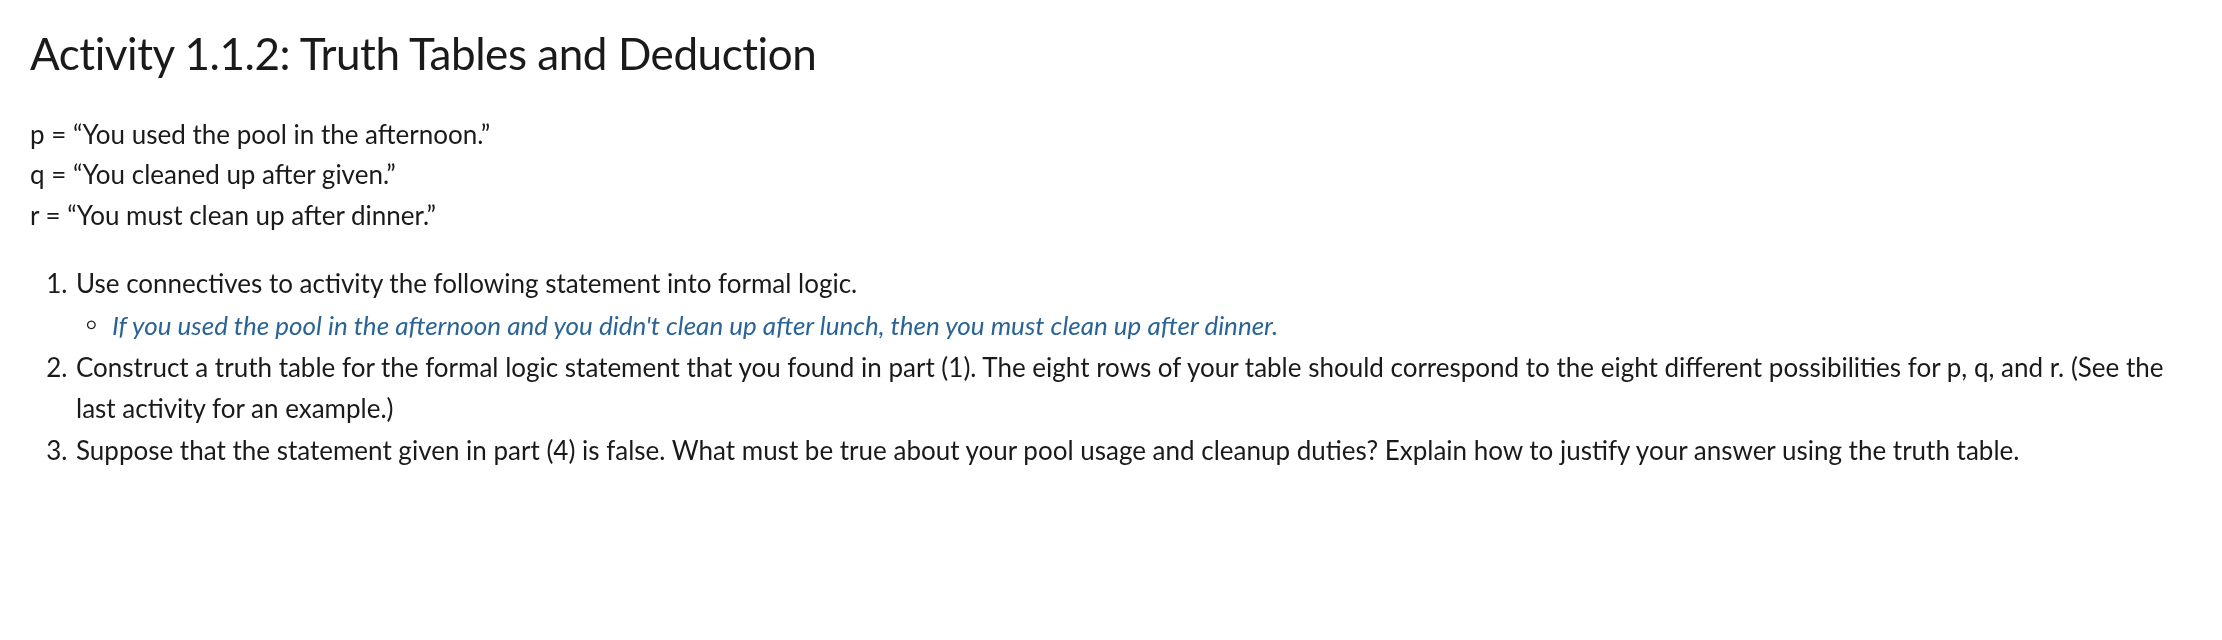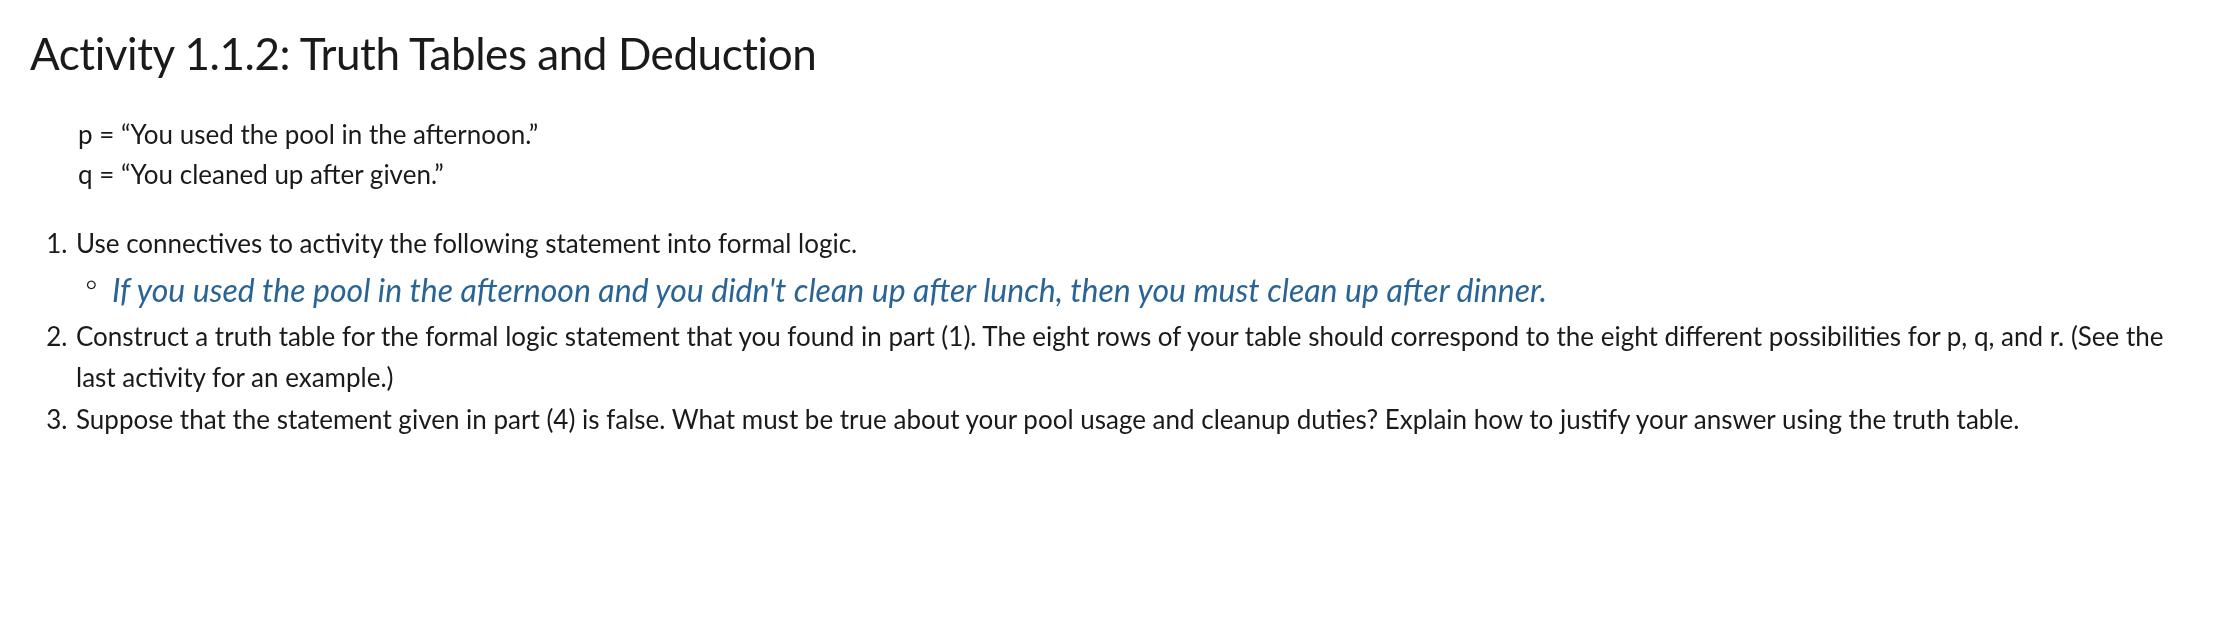--- a/index.html
+++ b/index.html
@@ -18,21 +18,20 @@
     }
     h3.activity-title {
       font-size: 44px;
       font-weight: 400;
       color: #1a1a1a;
       margin-bottom: 28px;
       letter-spacing: -0.01em;
     }
     .propositions {
       margin-bottom: 28px;
-      margin-left: 48px;
     }
     .propositions p {
       font-size: 26px;
       line-height: 1.55;
       color: #1a1a1a;
     }
     ol.questions {
       list-style: decimal;
       padding-left: 44px;
     }
@@ -45,41 +44,42 @@
     }
     ul.sub-list {
       list-style: none;
       padding-left: 36px;
       margin-top: 2px;
     }
     ul.sub-list li {
       position: relative;
       font-style: italic;
       color: #2a6496;
-      font-size: 32px;
+      font-size: 26px;
       line-height: 1.55;
     }
     ul.sub-list li::before {
       content: "○";
       position: absolute;
       left: -26px;
       font-style: normal;
       color: #1a1a1a;
       font-size: 16px;
       top: 7px;
     }
   </style>
 </head>
 <body>
 
 <h3 class="activity-title">Activity 1.1.2: Truth Tables and Deduction</h3>
 
 <div class="propositions">
   <p>p = “You used the pool in the afternoon.”</p>
   <p>q = “You cleaned up after given.”</p>
+  <p>r = “You must clean up after dinner.”</p>
 </div>
 
 <ol class="questions">
   <li>
     <span>Use connectives to activity the following statement into formal logic.</span>
     <ul class="sub-list">
       <li>If you used the pool in the afternoon and you didn't clean up after lunch, then you must clean up after dinner.</li>
     </ul>
   </li>
   <li>

